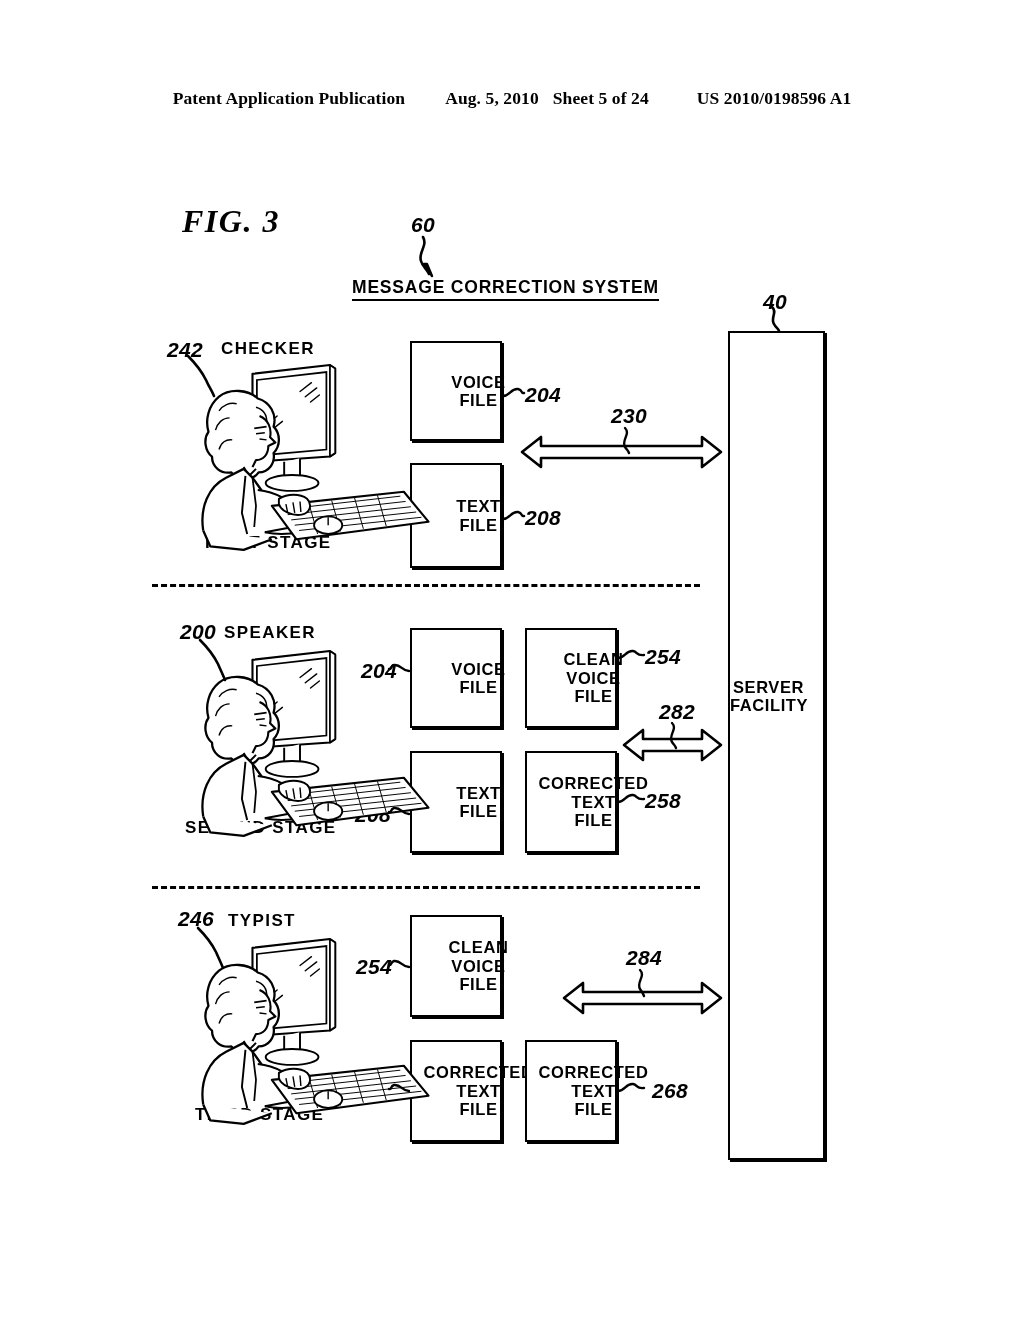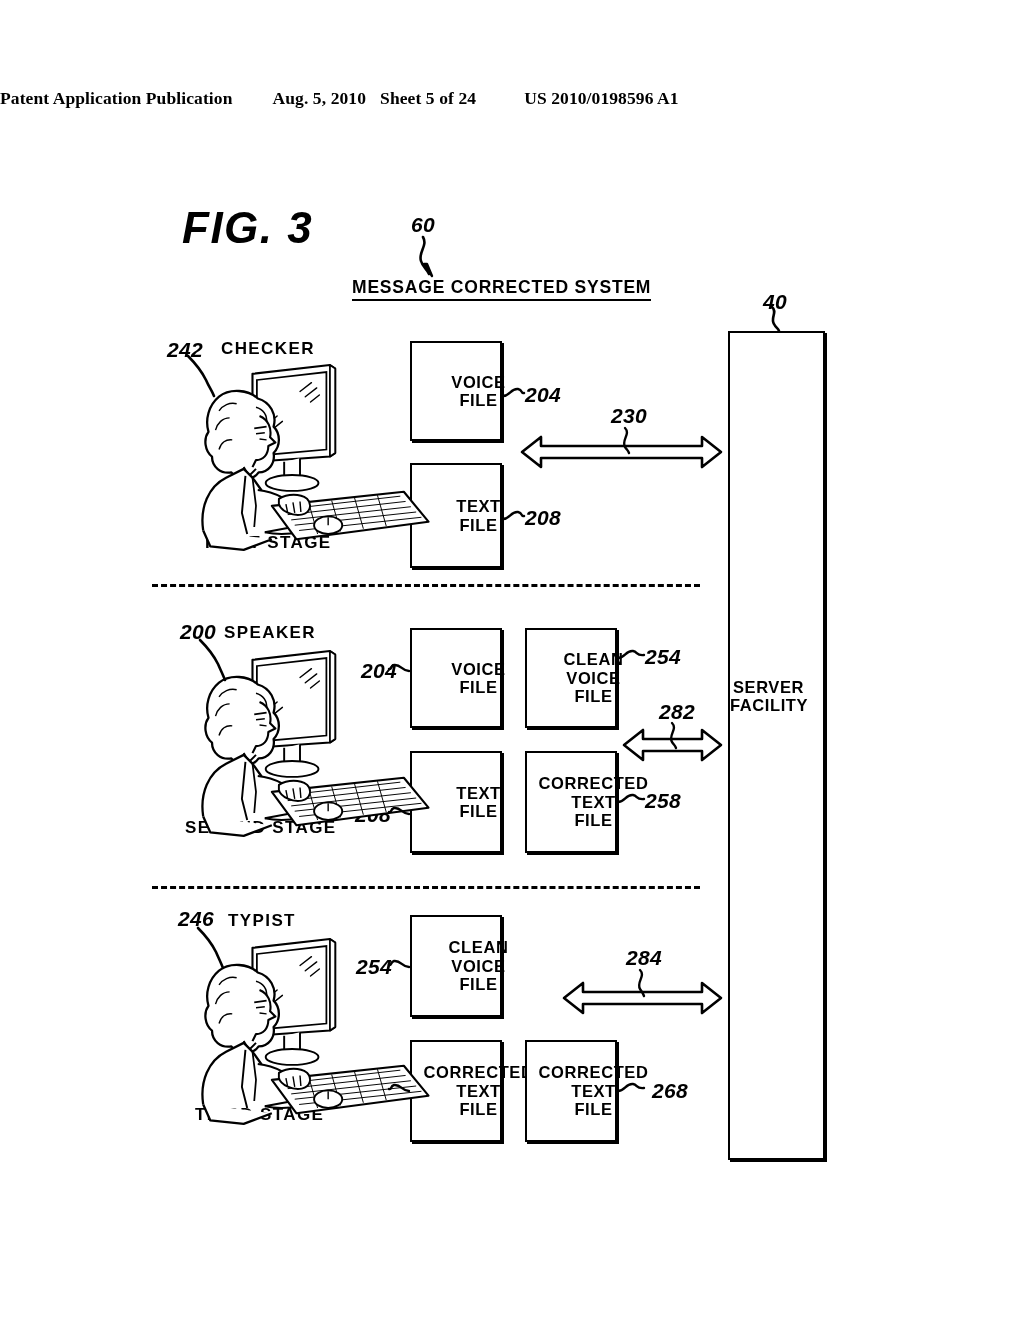--- a/index.html
+++ b/index.html
@@ -17,42 +17,42 @@
   }
 
   
   .pub-header {
     position: absolute;
     top: 88px;
     left: 0;
     width: 1024px;
     height: 26px;
     display: flex;
-    justify-content: flex-start;
+    justify-content: center;
     align-items: baseline;
     font-family: "Liberation Serif", serif;
     font-weight: bold;
     font-size: 17.5px;
     letter-spacing: 0.1px;
     white-space: nowrap;
   }
   .pub-header .h-left   { margin-right: 40px; }
   .pub-header .h-date   { margin-right: 14px; }
   .pub-header .h-sheet  { margin-right: 48px; }
   .pub-header .h-num    { }
 
   
   .fig-label {
     position: absolute;
     left: 182px;
     top: 203px;
-    font-family: Liberation Sans, sans-serif;
+    font-family: Liberation Serif, serif;
     font-style: italic;
     font-weight: bold;
-    font-size: 44px;
+    font-size: 32px;
     letter-spacing: 1.5px;
   }
 
   
   .dtext {
     font-family: "Liberation Sans Narrow", "Liberation Sans", sans-serif;
     font-weight: bold;
     font-size: 16.5px;
     letter-spacing: 0.6px;
     line-height: 1.12;
@@ -153,21 +153,21 @@
 <div class="pub-header">
   <span class="h-left">Patent Application Publication</span>
   <span class="h-date">Aug. 5, 2010</span>
   <span class="h-sheet">Sheet 5 of 24</span>
   <span class="h-num">US 2010/0198596 A1</span>
 </div>
 
 <div class="fig-label">FIG. 3</div>
 
 <div class="ref ref-60">60</div>
-<div class="sys-title">MESSAGE  CORRECTED  SYSTEM</div>
+<div class="sys-title">MESSAGE  CORRECTION  SYSTEM</div>
 
 <div class="ref ref-40">40</div>
 <div class="server-box">
   <div class="server-label dtext">SERVER
 FACILITY</div>
 </div>
 
 <div class="sep sep-1"></div>
 <div class="sep sep-2"></div>
 

